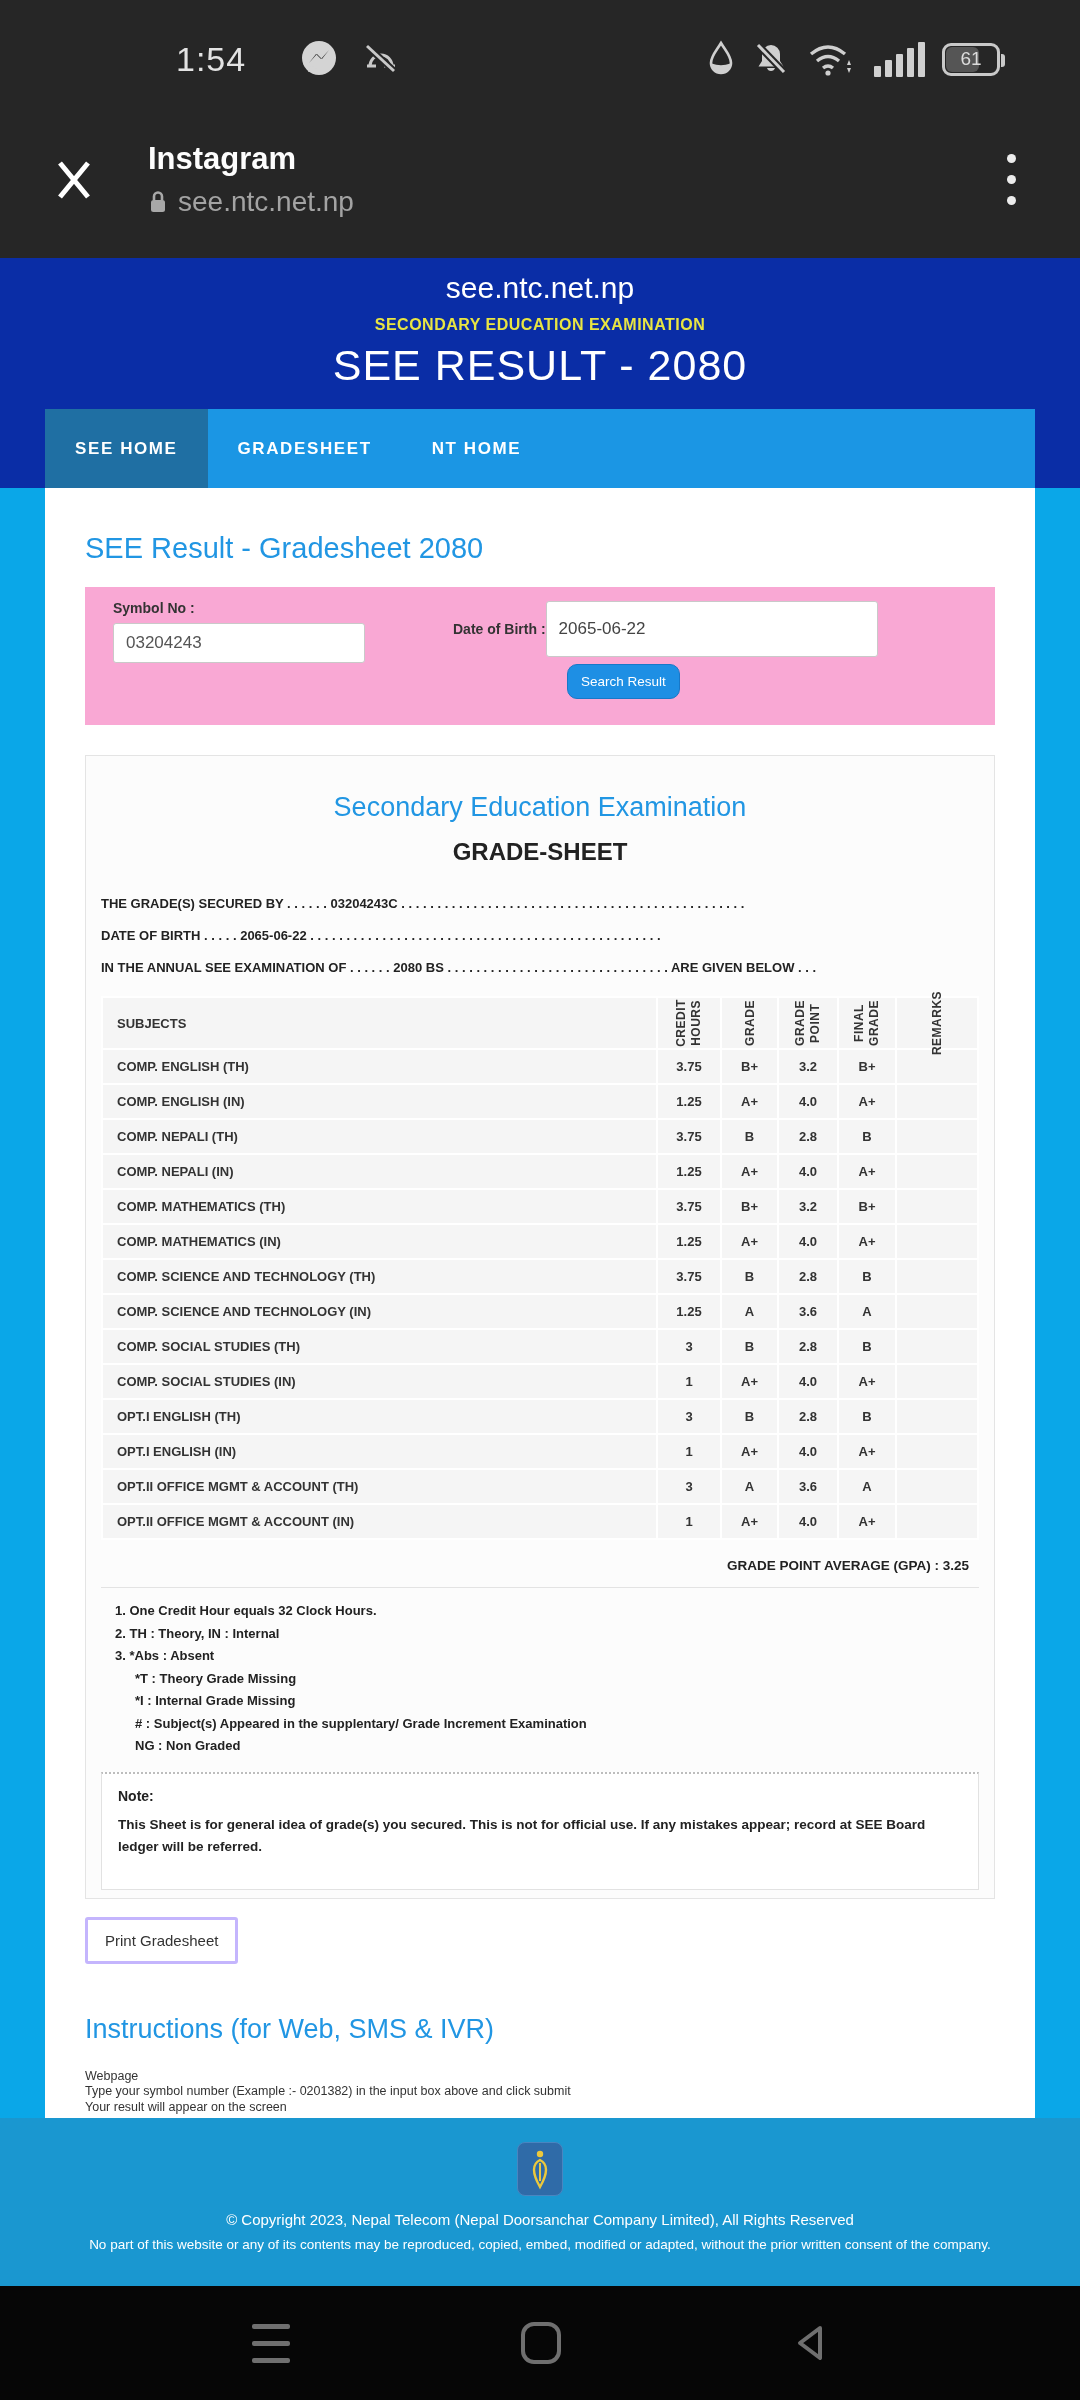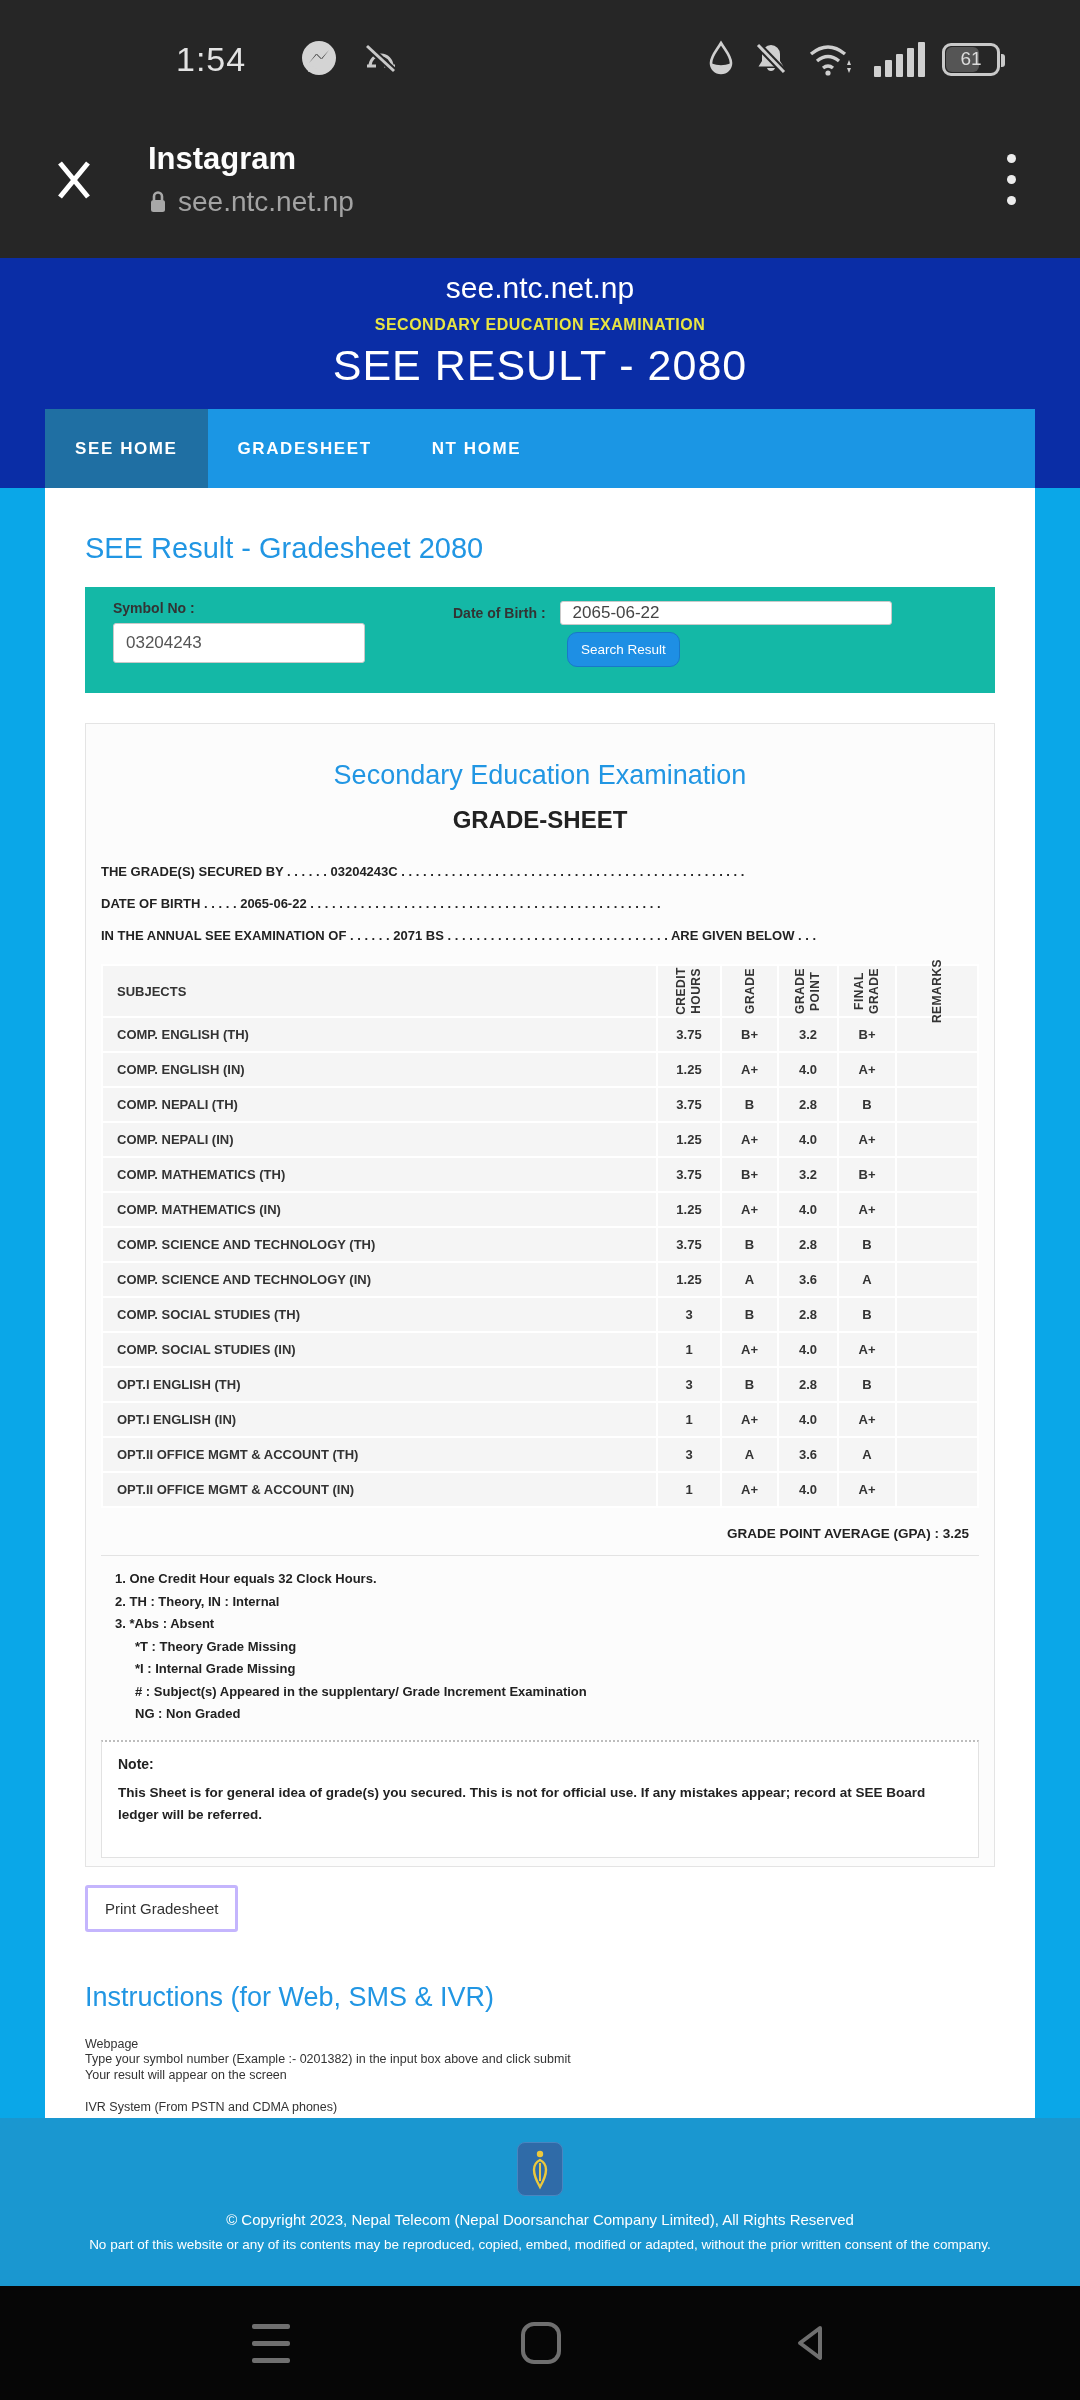--- a/index.html
+++ b/index.html
@@ -41,27 +41,27 @@
   .navbar { position:absolute; left:45px; right:45px; bottom:0; height:79px; background:#1b96e4; display:flex; }
   .nav-tab { display:flex; align-items:center; padding:0 30px; color:#fff; font-size:17px;
     font-weight:bold; letter-spacing:1.6px; cursor:pointer; }
   .nav-tab.active { background:#1f6fa3; }
 
   
   .page-body { background:#0aa7e8; padding:0 45px; }
   .white-card { background:#fff; height:1630px; padding:44px 40px 0; overflow:hidden; }
   .section-heading { margin:0; font-size:29px; font-weight:normal; color:#2196e3; }
 
-  .form-box { margin-top:22px; background:#14b8a6; padding:12px 28px 26px; display:flex; }
+  .form-box { margin-top:22px; background:#f9a8d4; padding:12px 28px 26px; display:flex; }
   .form-label { font-size:14px; font-weight:bold; color:#333; }
   .form-left input { display:block; margin-top:6px; width:252px; height:40px; border:1px solid #c9c9c9;
     border-radius:3px; padding:0 12px; font-size:17px; color:#555; font-family:inherit; background:#fff; }
   .form-right { margin-left:88px; padding-top:2px; }
   .dob-row { display:flex; align-items:center; }
-  .dob-row input { margin-left:14px; width:332px; height:24px; border:1px solid #c9c9c9; border-radius:3px;
+  .dob-row input { width:332px; height:56px; border:1px solid #c9c9c9; border-radius:3px;
     padding:0 12px; font-size:17px; color:#444; font-family:inherit; background:#fff; }
   .search-btn { margin-top:7px; margin-left:114px; background:#1e8fe4; border:1px solid #1878c8; color:#fff;
     font-size:13.5px; padding:9px 13px; border-radius:10px; cursor:pointer; font-family:inherit; }
 
   
   .gs-card { margin-top:30px; border:1px solid #e4e4e4; background:#fcfcfc; padding:36px 15px 8px; }
   .gs-title { text-align:center; font-size:27px; color:#2196e3; }
   .gs-sub { text-align:center; margin-top:15px; font-size:24px; font-weight:bold; color:#222; }
   .gs-info { margin-top:22px; }
   .gs-info-line { font-size:13px; font-weight:bold; color:#222; line-height:32px; white-space:nowrap; overflow:hidden; }
@@ -208,21 +208,21 @@
         <button class="search-btn">Search Result</button>
       </div>
     </div>
 
     <div class="gs-card">
       <div class="gs-title">Secondary Education Examination</div>
       <div class="gs-sub">GRADE-SHEET</div>
       <div class="gs-info">
         <div class="gs-info-line">THE GRADE(S) SECURED BY . . . . . . 03204243C . . . . . . . . . . . . . . . . . . . . . . . . . . . . . . . . . . . . . . . . . . . . . . . .</div>
         <div class="gs-info-line">DATE OF BIRTH . . . . . 2065-06-22 . . . . . . . . . . . . . . . . . . . . . . . . . . . . . . . . . . . . . . . . . . . . . . . . .</div>
-        <div class="gs-info-line">IN THE ANNUAL SEE EXAMINATION OF . . . . . . 2071 BS . . . . . . . . . . . . . . . . . . . . . . . . . . . . . . . ARE GIVEN BELOW . . .</div>
+        <div class="gs-info-line">IN THE ANNUAL SEE EXAMINATION OF . . . . . . 2080 BS . . . . . . . . . . . . . . . . . . . . . . . . . . . . . . . ARE GIVEN BELOW . . .</div>
       </div>
 
       <table class="gs-table">
         <colgroup>
           <col>
             <col style="width:64px">
             <col style="width:57px">
             <col style="width:60px">
             <col style="width:58px">
             <col style="width:82px">

